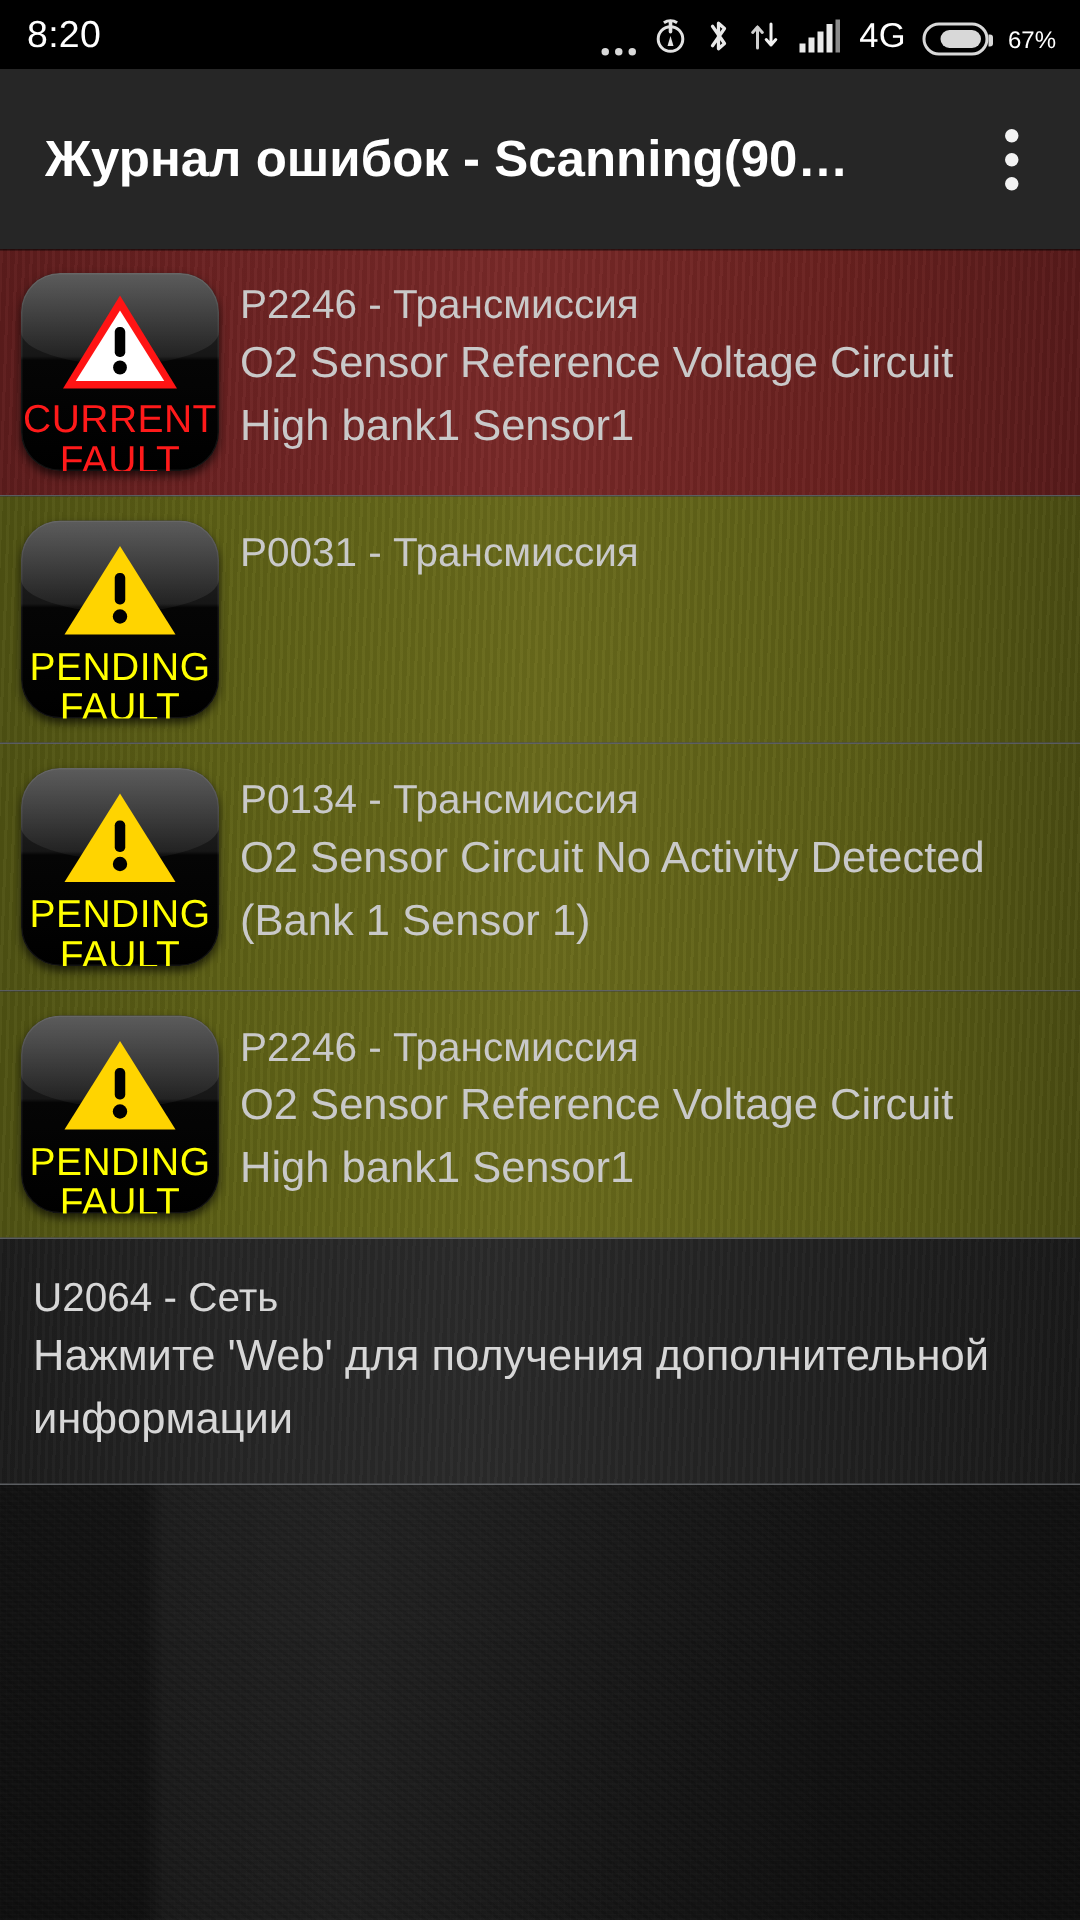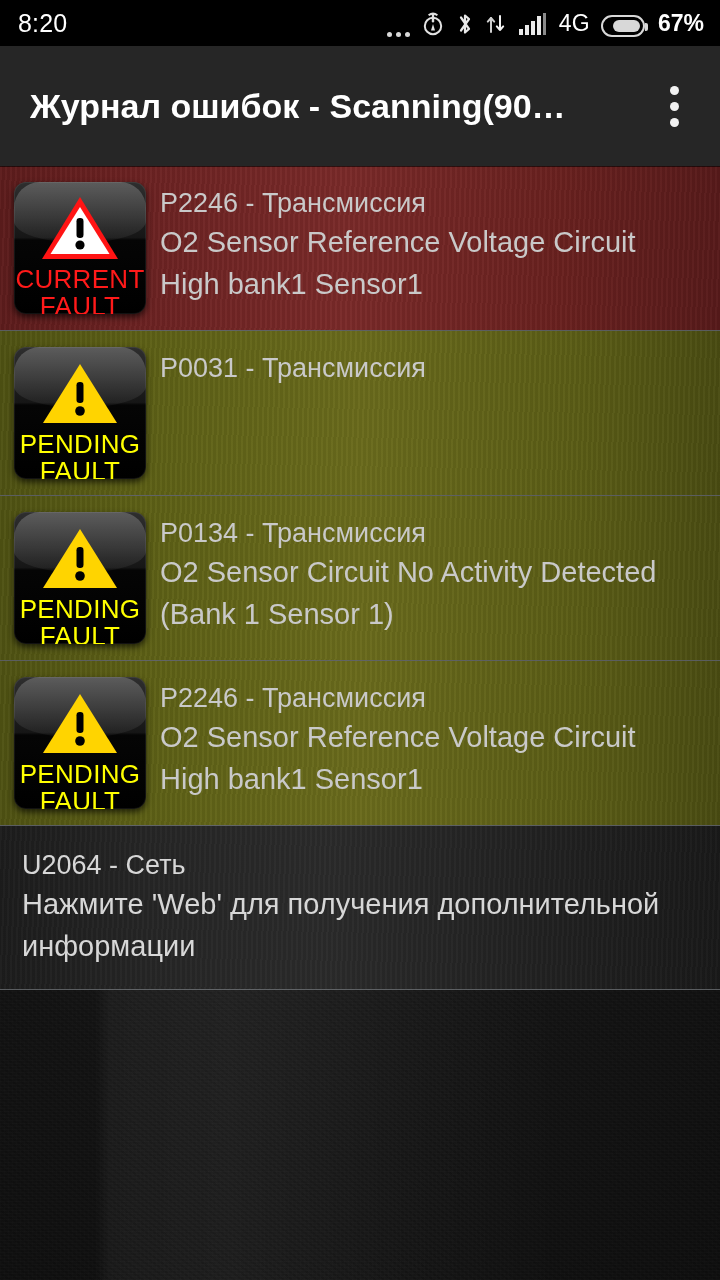--- a/index.html
+++ b/index.html
@@ -36,21 +36,21 @@
     height:46px; background:#000; color:#fff;
     display:flex; align-items:center; justify-content:space-between;
     padding:0 16px 0 18px;
   }
   .sb-time{ font-size:25px; font-weight:400; letter-spacing:.2px; }
   .sb-right{ display:flex; align-items:flex-end; gap:11px; }
   .sb-ico{ display:flex; align-items:center; }
   .dots3{ display:flex; gap:4px; align-items:center; }
   .dots3 i{ width:5px; height:5px; border-radius:50%; background:#d9d9d9; display:block; }
   .sb-4g{ font-size:23px; font-weight:400; letter-spacing:.2px; }
-  .sb-pct{ font-size:23px; font-weight:700; margin-left:2px; }
+  .sb-pct{ font-size:16px; font-weight:400; margin-left:2px; }
 
   
   .batt{ width:44px; height:22px; border:2px solid #d8d8d8; border-radius:11px; position:relative; display:flex; align-items:center; }
   .batt:after{ content:""; position:absolute; right:-5px; top:6px; width:3px; height:8px; background:#d8d8d8; border-radius:0 2px 2px 0; }
   .batt span{ display:block; height:12px; margin-left:auto; margin-right:3px; width:62%; background:#d8d8d8; border-radius:6px; }
 
   
   .appbar{
     position:relative; z-index:5;
     height:120px; background:#262626;
@@ -91,21 +91,21 @@
     min-height:0;
     padding:16px 22px 22px 22px;
     background-image:
       repeating-linear-gradient(92deg, rgba(255,255,255,0.02) 0 2px, rgba(0,0,0,0.06) 2px 5px),
       linear-gradient(to right,#1d1d1d 0%, #262626 20%, #2b2b2b 45%, #222 75%, #1a1a1a 100%);
   }
 
   
   .tile{
     flex:0 0 auto; width:132px; height:132px; margin-right:14px; margin-top:2px;
-    border-radius:12px; position:relative; overflow:hidden;
+    border-radius:26px; position:relative; overflow:hidden;
     background:linear-gradient(#2e2e2e 0%, #161616 42%, #050505 44%, #000 100%);
     box-shadow:0 3px 6px rgba(0,0,0,.65), inset 0 0 0 1px rgba(255,255,255,.07);
     display:flex; flex-direction:column; align-items:center; justify-content:flex-start;
     padding-top:11px;
   }
   .tile:before{ 
     content:""; position:absolute; left:0; right:0; top:0; height:46%;
     background:linear-gradient(rgba(255,255,255,.22), rgba(255,255,255,.04));
     border-radius:26px 26px 50% 50%/26px 26px 22px 22px; pointer-events:none;
   }

